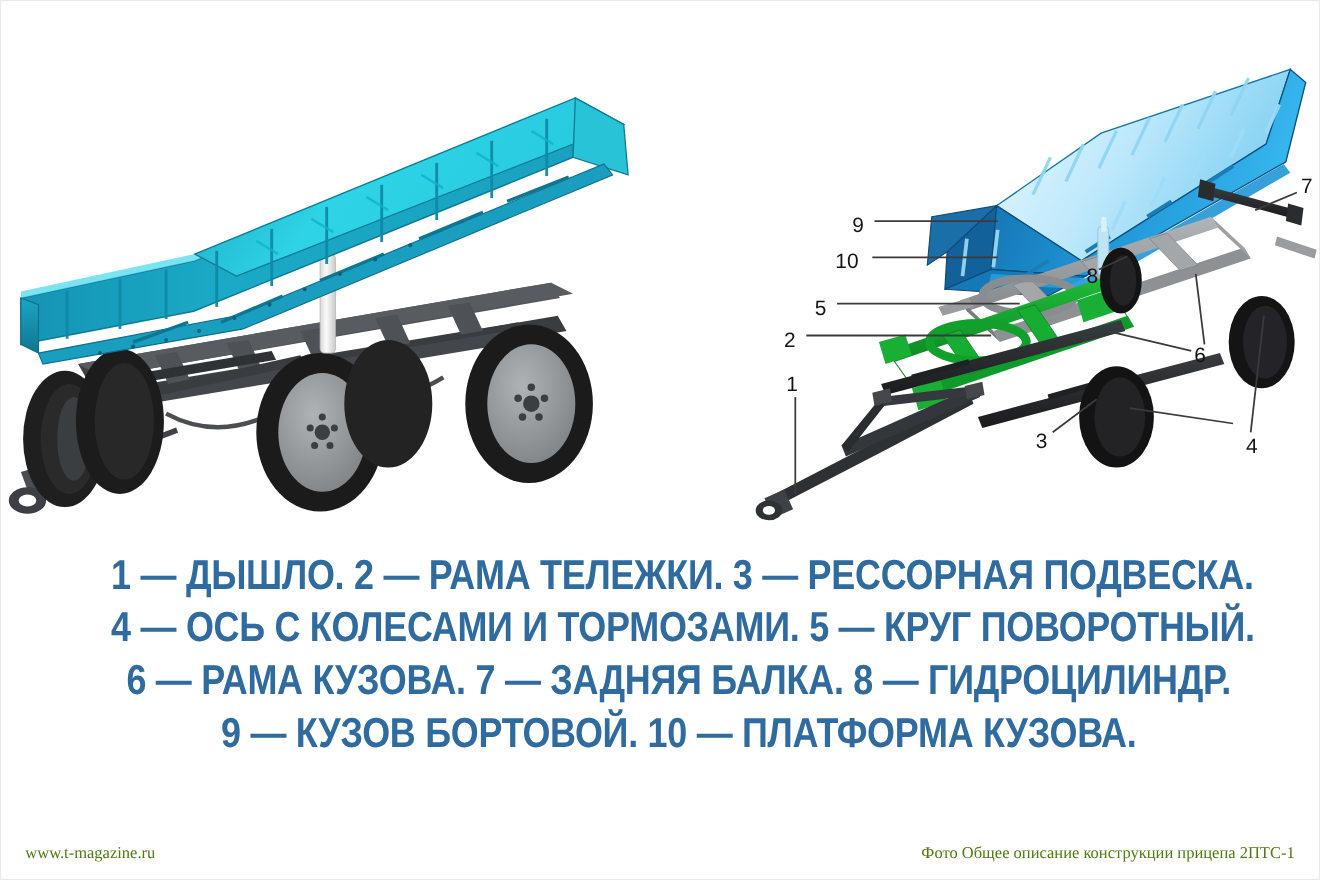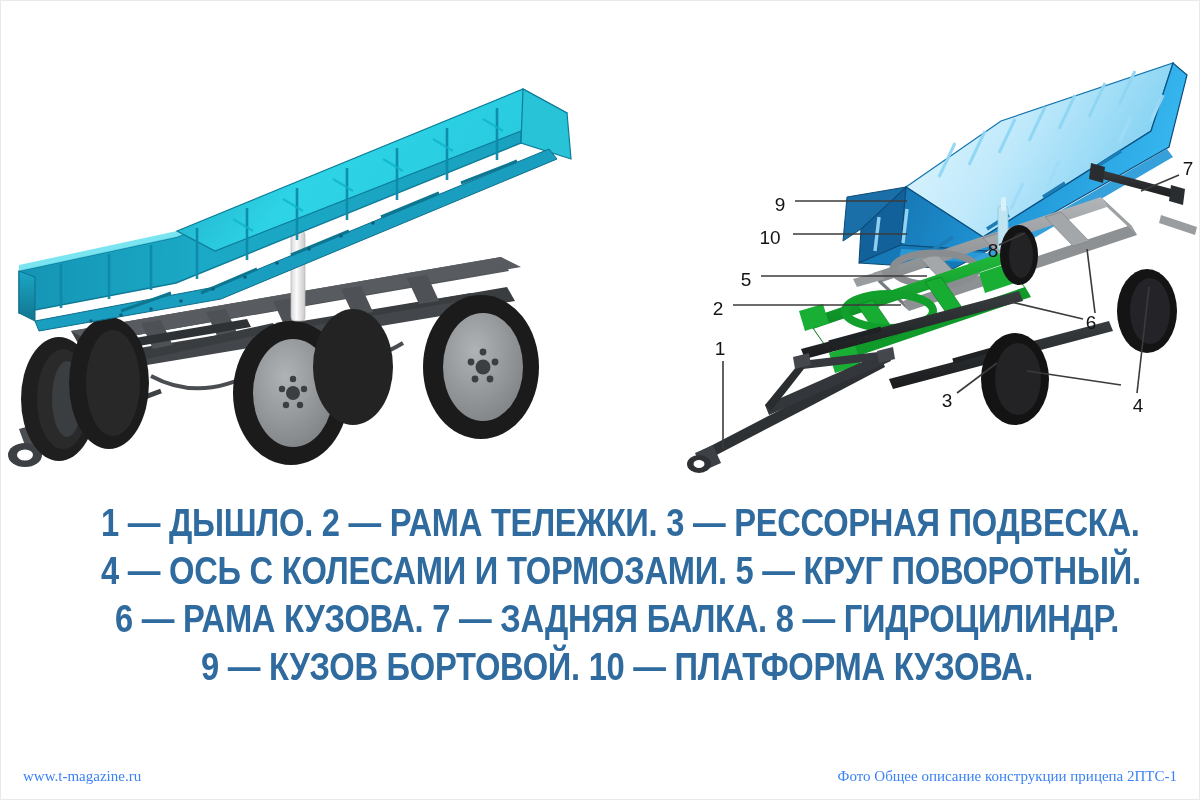--- a/index.html
+++ b/index.html
@@ -32,21 +32,21 @@
     white-space:nowrap;
     transform:scaleX(0.86);
     transform-origin:center center;
     text-shadow:0 1px 0 rgba(255,255,255,.4);
   }
 
   
   .footer{
     position:absolute;bottom:14px;
     font-family:"Liberation Serif",serif;
-    font-size:15px;color:#3b82f6;
+    font-size:15px;color:#4d7c0f;
   }
   #footer-url{left:22px;}
   #footer-caption{right:22px;}
 </style>
 </head>
 <body>
 
 <div class="page">
 
   <div class="panel" id="photo-panel">

